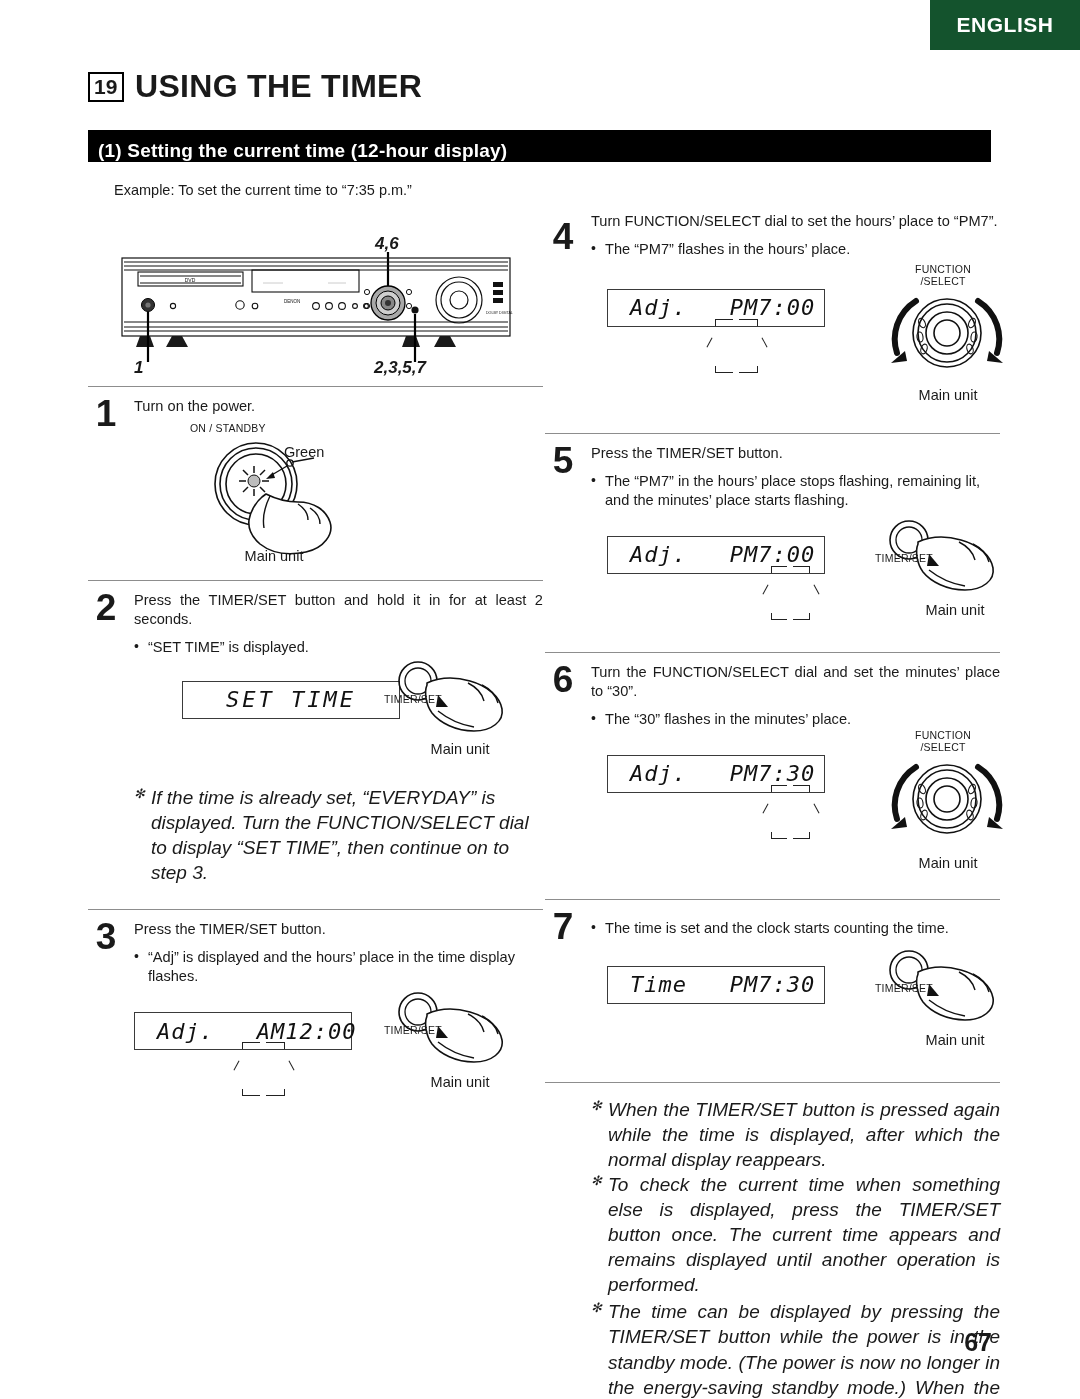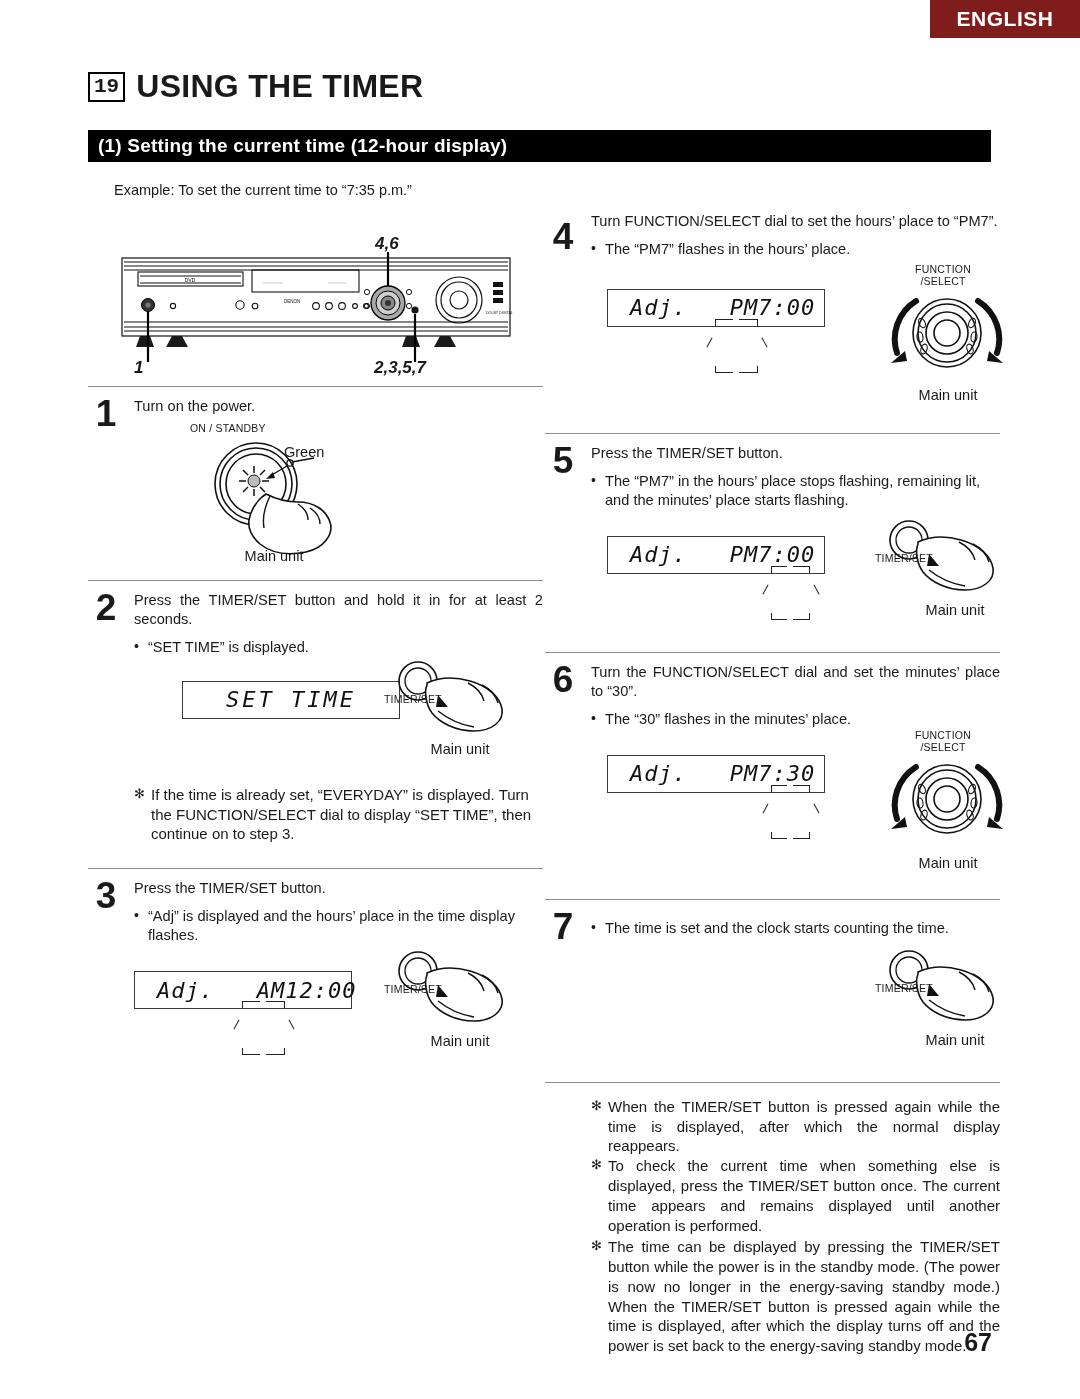--- a/index.html
+++ b/index.html
@@ -5,36 +5,36 @@
   html,body{margin:0;padding:0;background:#fff;}
   body{
     width:1080px;height:1399px;position:relative;
     font-family:"Liberation Sans", sans-serif;
     color:#1a1a1a;overflow:hidden;
   }
   .page{position:absolute;inset:0;}
 
   
   .lang-tab{
-    position:absolute;top:0;left:930px;width:150px;height:38px;
-    background:#7f1d1d;color:#fff;display:flex;align-items:center;justify-content:center;
+    position:absolute;top:0;left:930px;width:150px;height:50px;
+    background:#14532d;color:#fff;display:flex;align-items:center;justify-content:center;
     font-size:21px;font-weight:bold;letter-spacing:.5px;
   }
   .chapter{
     position:absolute;left:88px;top:68px;display:flex;align-items:center;gap:11px;
   }
   .chapter-num{
     border:2.5px solid #000;font-weight:bold;font-size:21px;line-height:1;
-    padding:2px 4px 3px 4px;min-width:24px;text-align:left;font-family:Liberation Mono, monospace;
+    padding:2px 4px 3px 4px;min-width:24px;text-align:left;
   }
   .chapter-title{font-size:32px;font-weight:bold;letter-spacing:.3px;}
 
   .section-bar{
     position:absolute;left:88px;top:130px;width:903px;height:32px;
-    background:#000;color:#fff;display:flex;align-items:center;
+    background:#000;color:#fff;display:flex;align-items:flex-end;
     padding-left:10px;box-sizing:border-box;
     font-size:19px;font-weight:bold;letter-spacing:.2px;
   }
   .example-line{
     position:absolute;left:114px;top:182px;font-size:14.5px;
   }
 
   
   .col{position:absolute;top:210px;width:455px;}
   .col-left{left:88px;}
@@ -51,22 +51,22 @@
   .step-body{margin-left:46px;}
   .step-text{font-size:14.6px;line-height:1.30;text-align:justify;}
   .bullet-line{
     font-size:14.6px;line-height:1.30;margin-top:9px;
     padding-left:14px;position:relative;text-align:left;
   }
   .bullet-line:before{
     content:"•";position:absolute;left:0;top:-1px;font-size:14px;
   }
   .note-line{
-    font-size:15px;line-height:1.32;margin-top:14px;
-    padding-left:17px;position:relative;
+    font-size:19px;line-height:1.32;margin-top:14px;
+    padding-left:17px;position:relative;font-style:italic;
   }
   .note-line:before{
     content:"✻";position:absolute;left:0;top:0px;font-size:13px;
   }
 
   
   .lcd{
     border:1.6px solid #3a3a3a;background:#fff;height:38px;
     display:flex;align-items:center;box-sizing:border-box;
     font-family:"DejaVu Sans Mono", monospace;
@@ -514,20 +514,23 @@
     </div>
 
     <div class="rule"></div>
 
     <div class="step">
       <div class="step-num">7</div>
       <div class="step-body">
         <div class="bullet-line">The time is set and the clock starts counting the time.</div>
 
         <div style="position:relative;height:120px;margin-top:16px;">
+          <div class="lcd" style="position:absolute;left:16px;top:12px;width:218px;">
+            <span class="lcd-inner">Time   PM7:30</span>
+          </div>
           <div style="position:absolute;left:282px;top:-6px;">
             <svg width="170" height="92" viewBox="0 0 170 92">
               <circle cx="36" cy="22" r="19" fill="none" stroke="#111" stroke-width="1.6"></circle>
               <circle cx="36" cy="22" r="13" fill="#fff" stroke="#111" stroke-width="1.3"></circle>
               <g fill="#fff" stroke="#111" stroke-width="1.6" stroke-linejoin="round">
                 <path d="M45 24 C58 18 74 18 88 22 C106 27 118 38 120 50
                          C122 62 110 72 92 72 C74 72 58 64 50 54
                          C44 46 42 33 45 26 Z"></path>
               </g>
               <g fill="none" stroke="#111" stroke-width="1.4">

